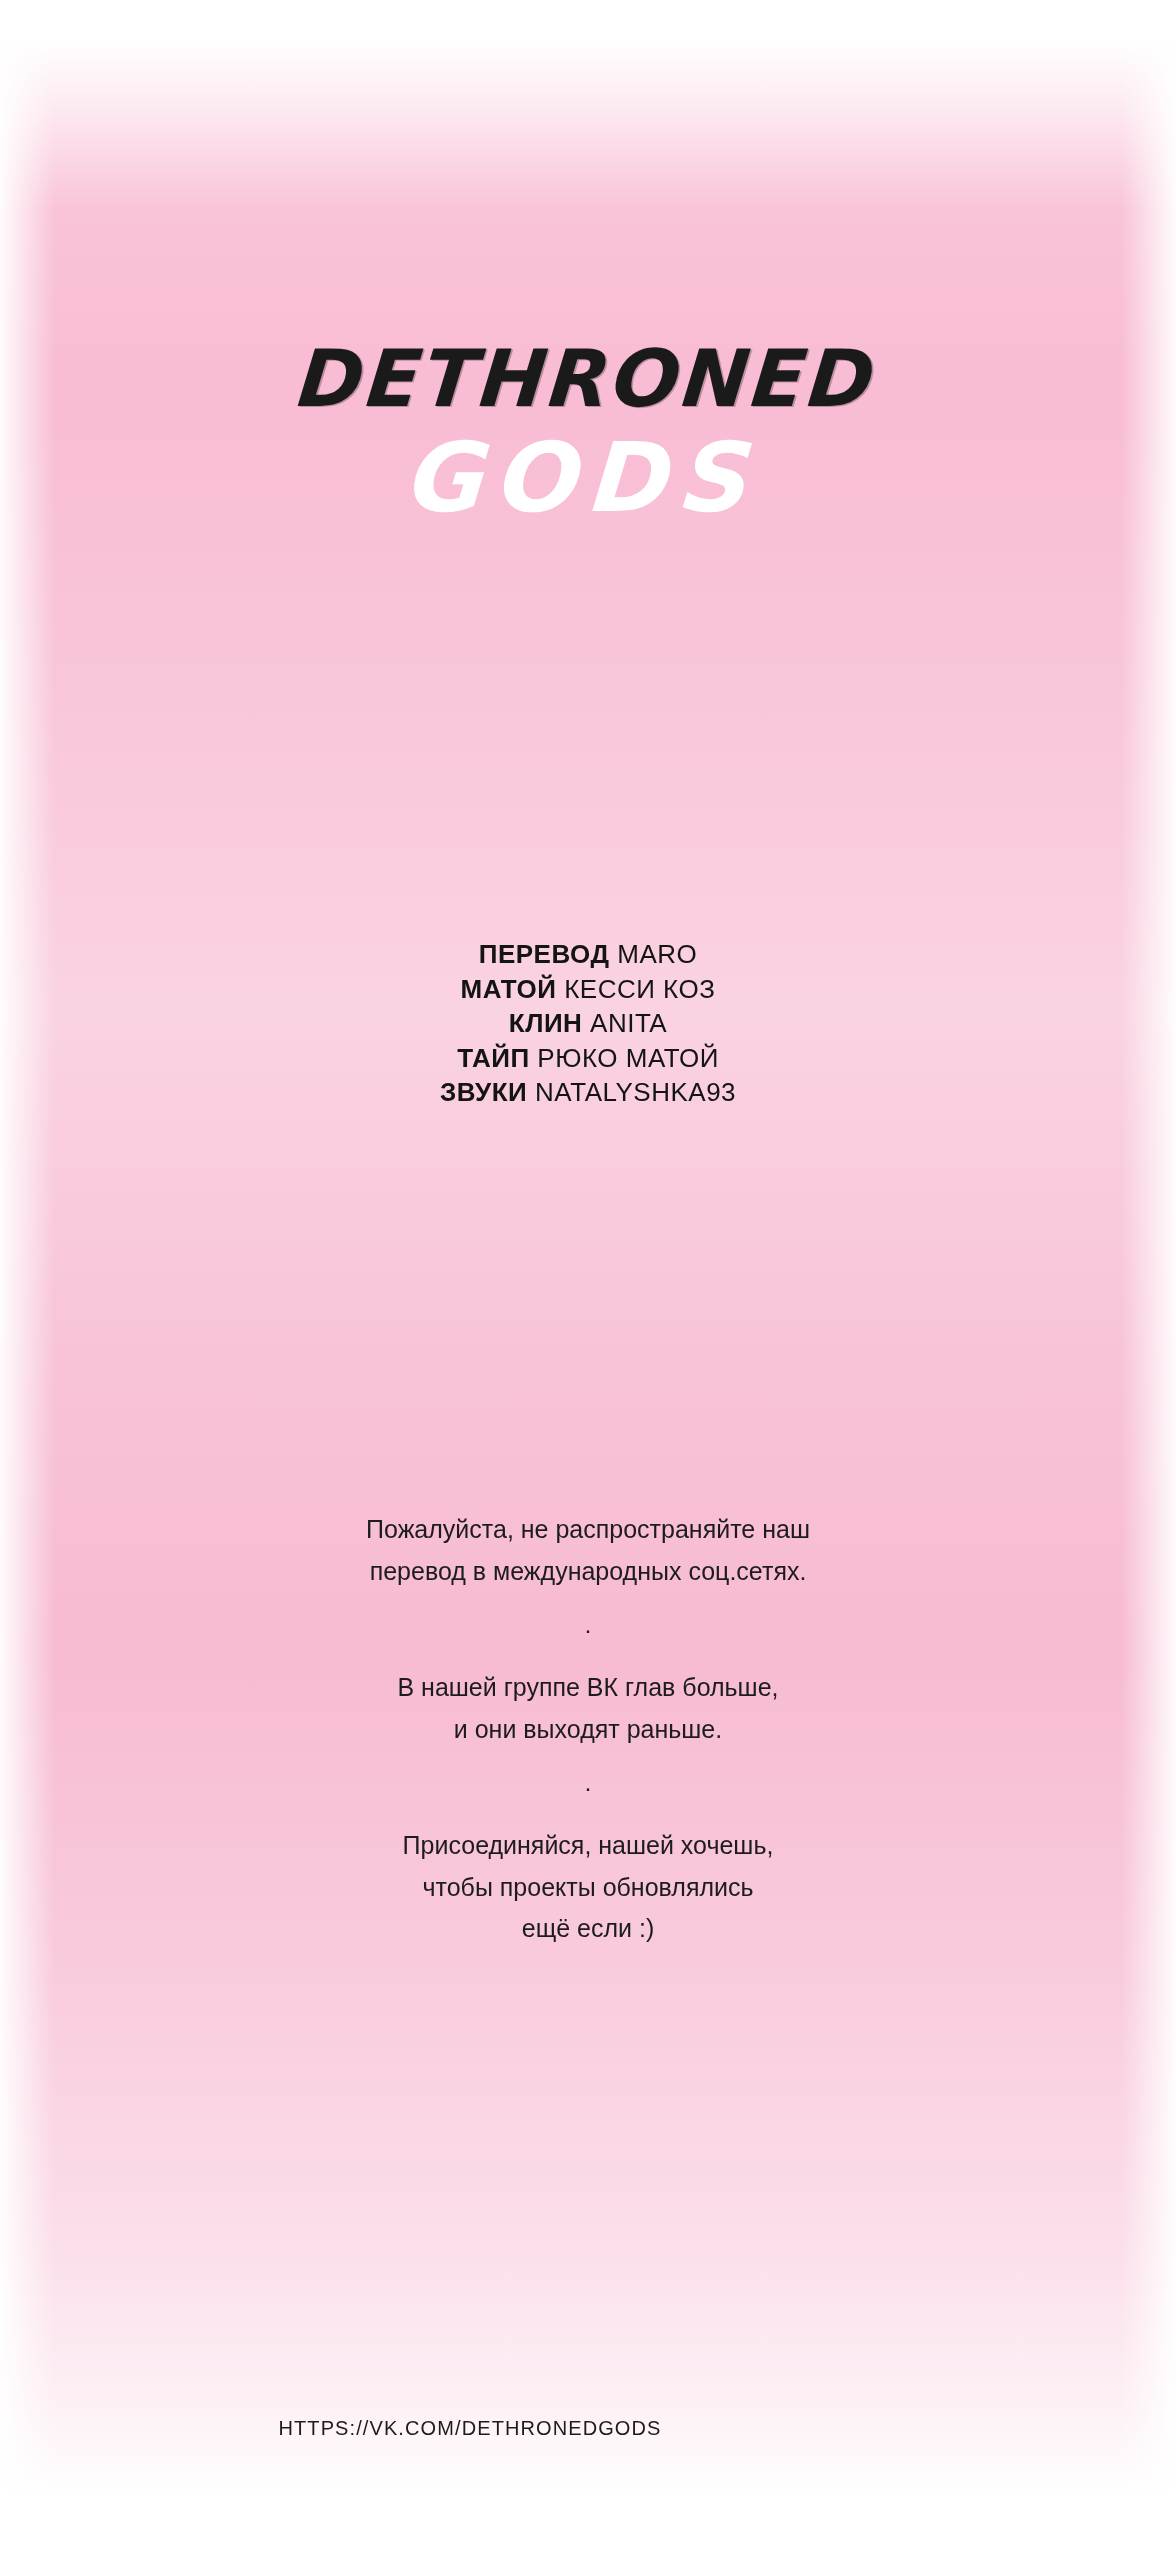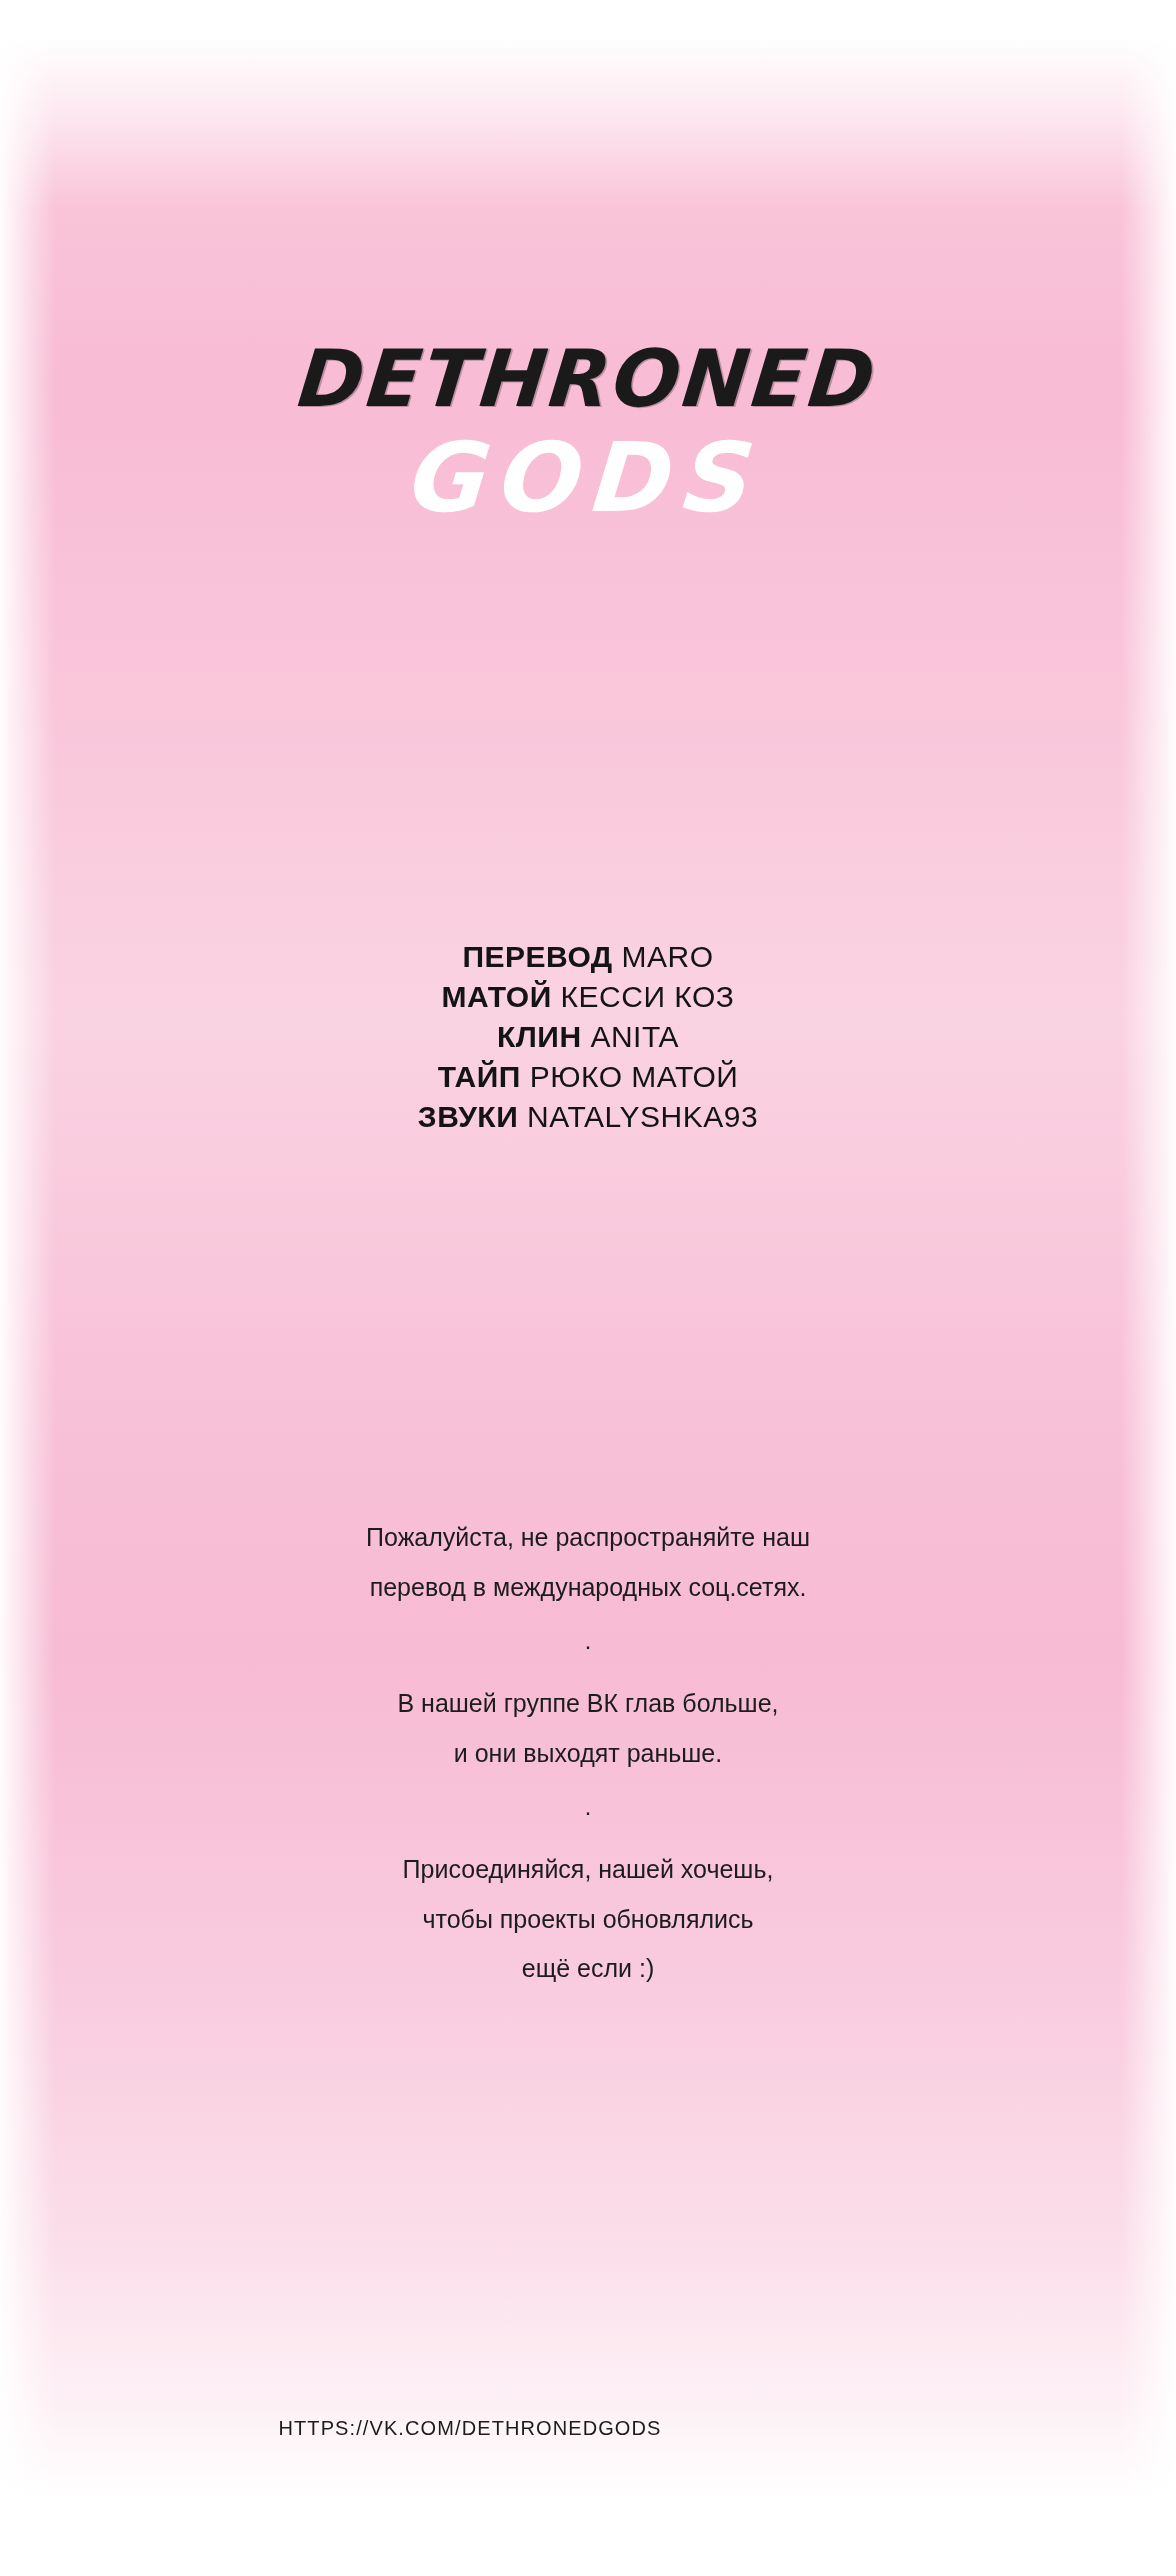--- a/index.html
+++ b/index.html
@@ -89,21 +89,21 @@
   }
 
   
   .credits {
     position: absolute;
     left: 0;
     top: 937px;
     width: 1176px;
     text-align: center;
     color: #141414;
-    font-size: 30px;
+    font-size: 26px;
     line-height: 1.33;
     letter-spacing: 0.5px;
   }
   .credits .row { white-space: nowrap; }
   .credits .role {
     font-weight: bold;
   }
   .credits .who {
     font-weight: normal;
   }
@@ -113,21 +113,21 @@
     position: absolute;
     left: 0;
     top: 1507px;
     width: 1176px;
     text-align: center;
     color: #1c1c1c;
     font-size: 25px;
     line-height: 1.5;
   }
   .notes p {
-    margin: 12px;
+    margin: 4px;
   }
   .dot-sep {
     margin: 27.6px 0;
     font-size: 24px;
     line-height: 1;
     color: #1c1c1c;
   }
   .note-block { margin: 0; }
 
   

